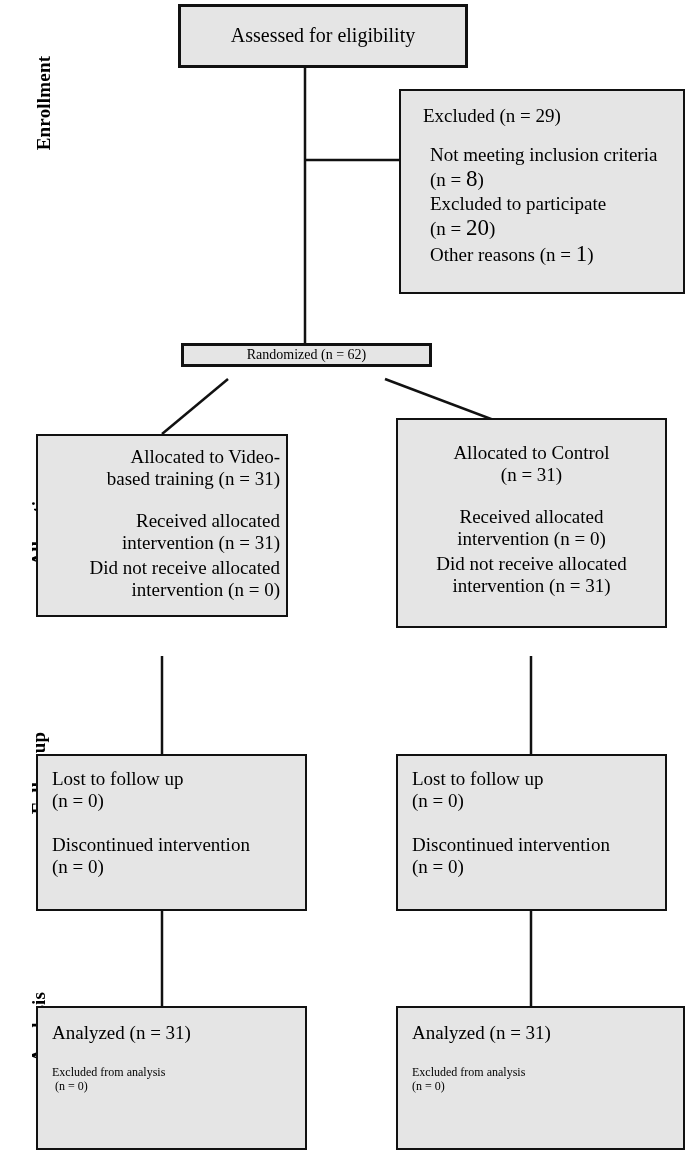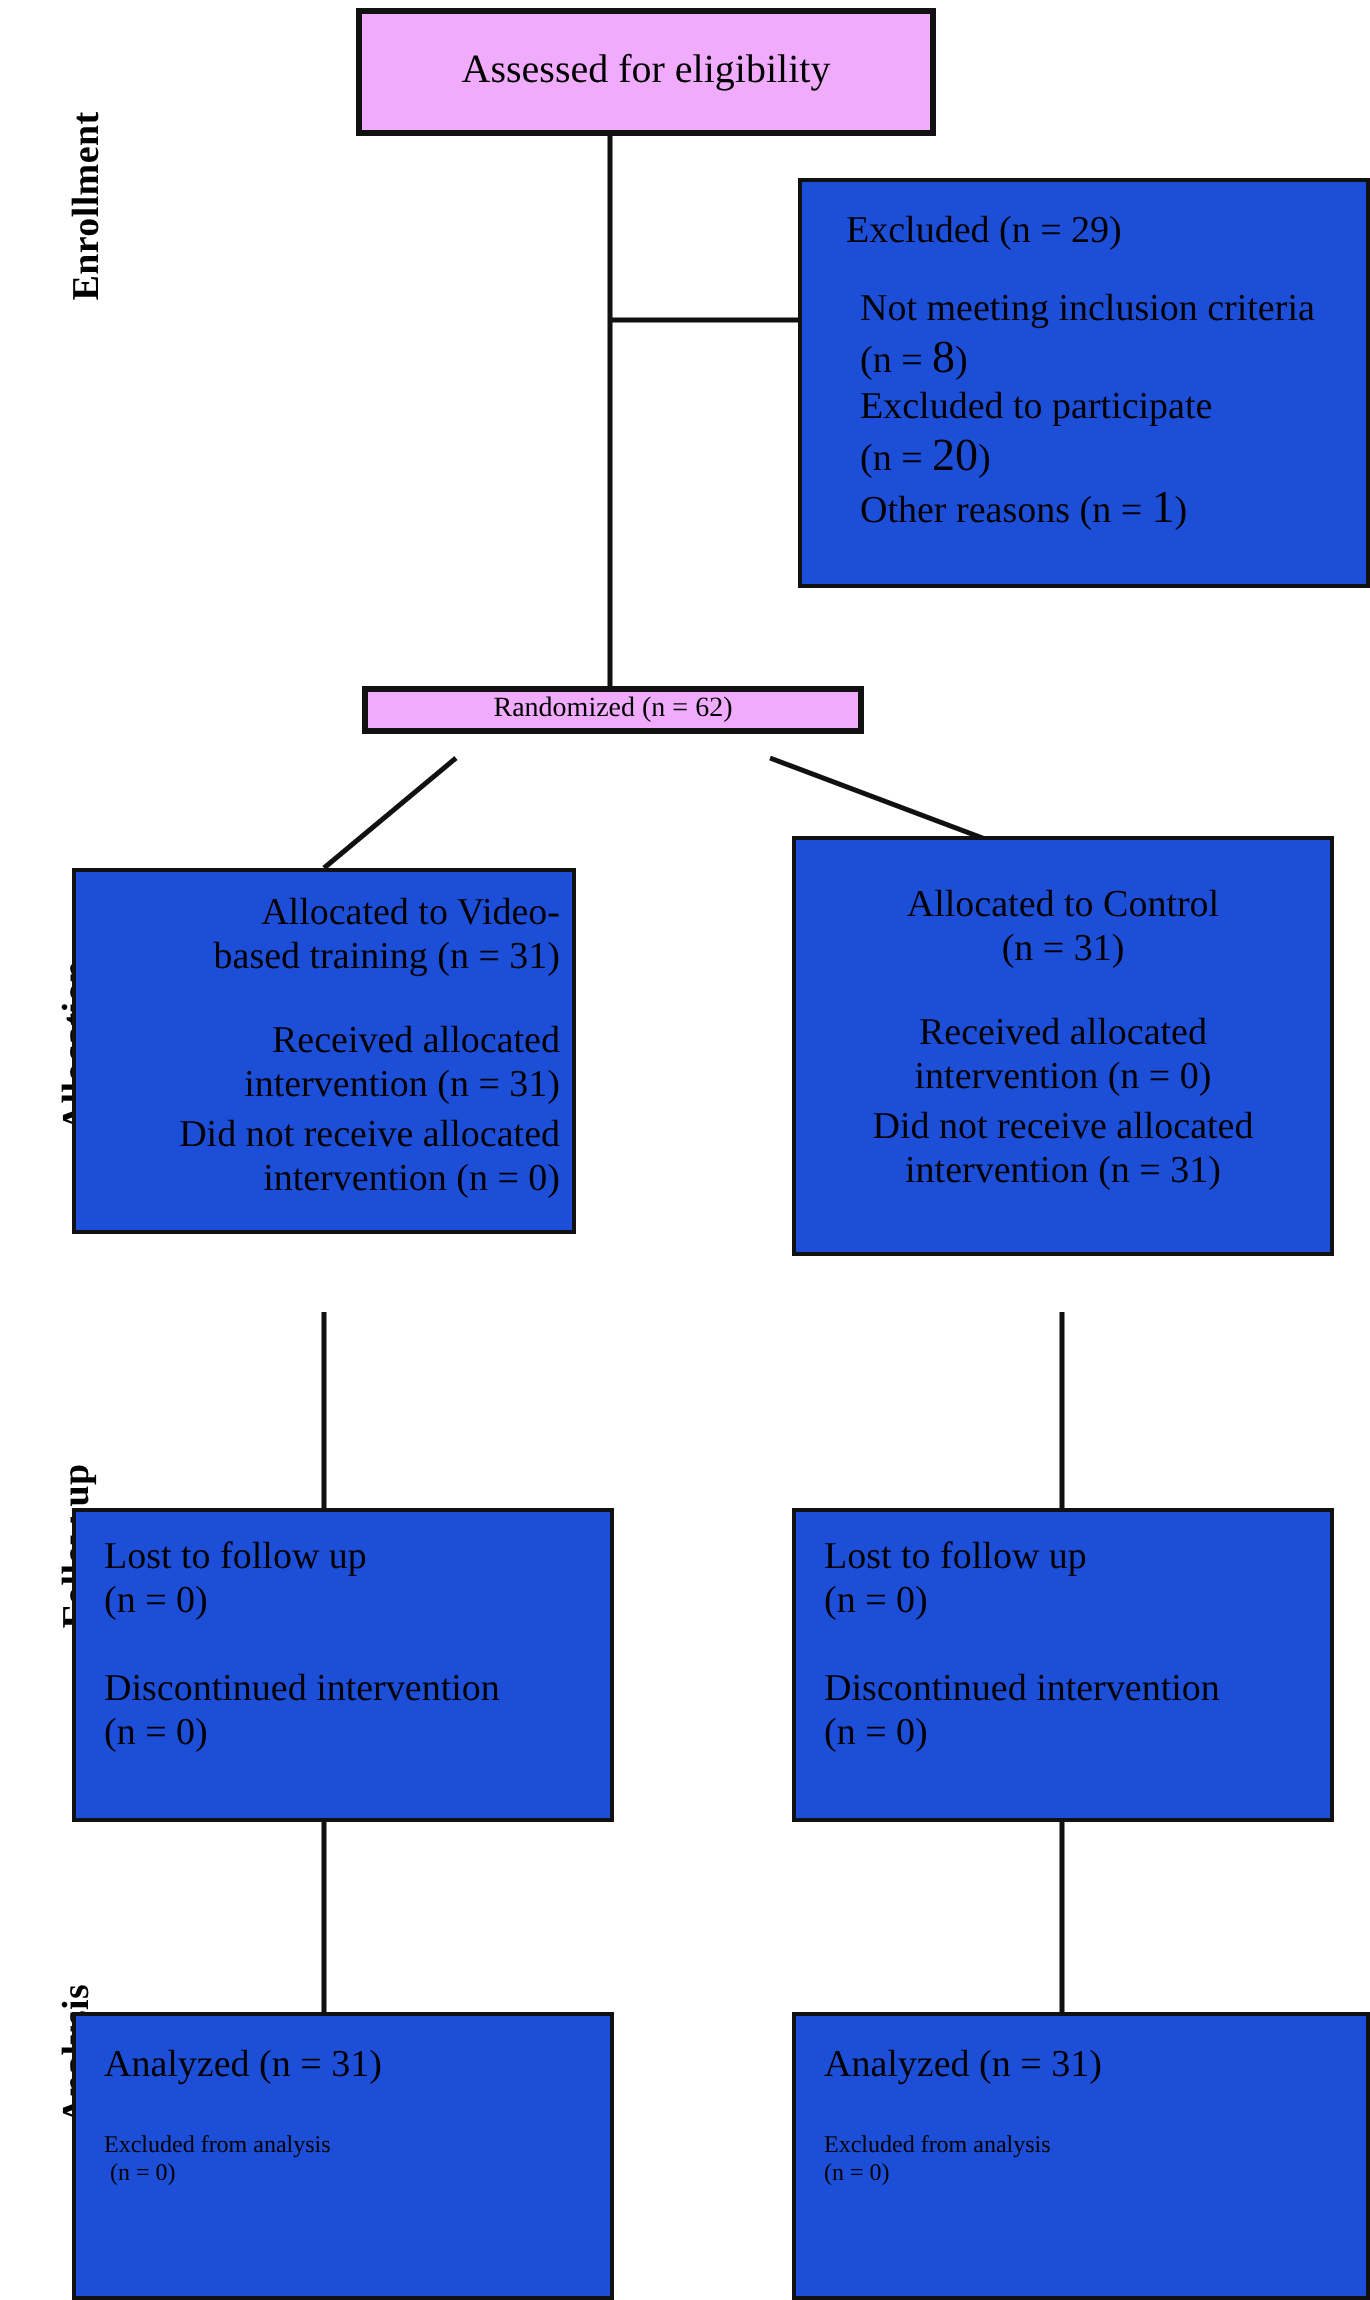--- a/index.html
+++ b/index.html
@@ -24,27 +24,27 @@
     left: 0;
     top: 0;
     width: 685px;
     height: 1150px;
     pointer-events: none;
   }
   .node {
     position: absolute;
     box-sizing: border-box;
     border: 2px solid #111111;
-    background: #1d4ed8;
+    background: #e5e5e5;
     display: flex;
     flex-direction: column;
     justify-content: flex-start;
   }
   .node.filled {
-    background: #f0abfc;
+    background: #e5e5e5;
     border: 3px solid #111111;
     justify-content: center;
   }
   .node.centered {
     align-items: center;
     text-align: center;
   }
   .node.lefted {
     align-items: flex-start;
     text-align: left;

